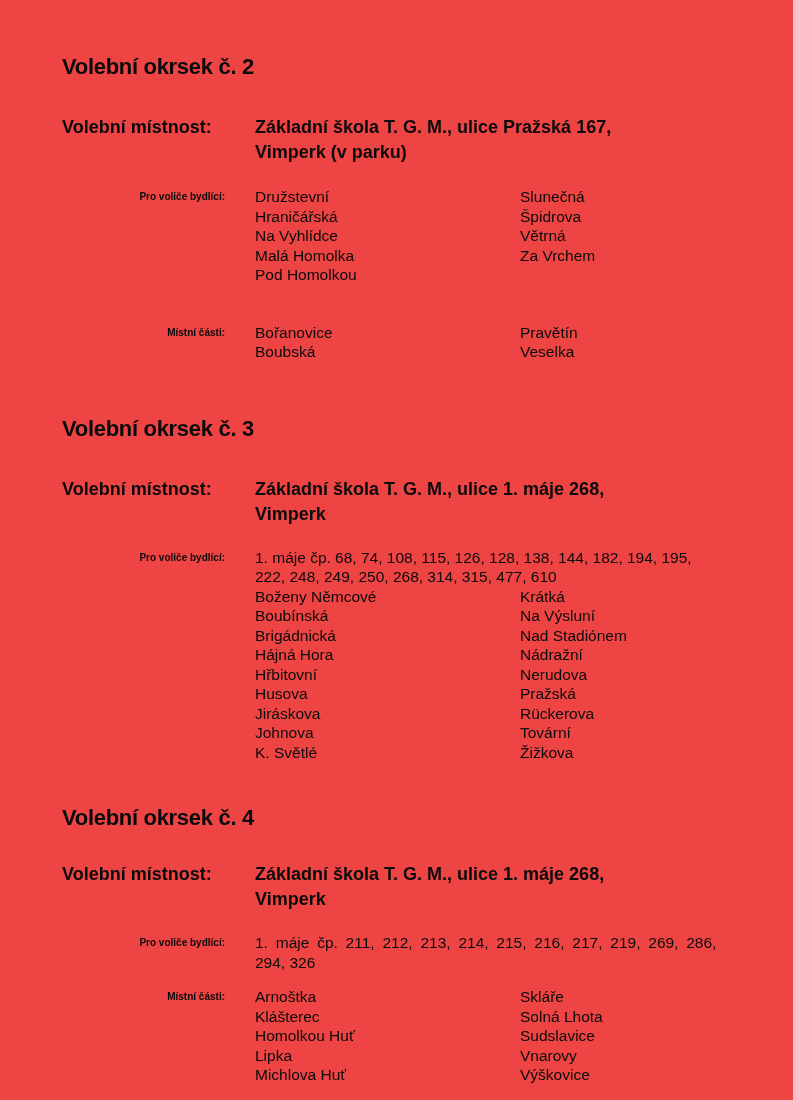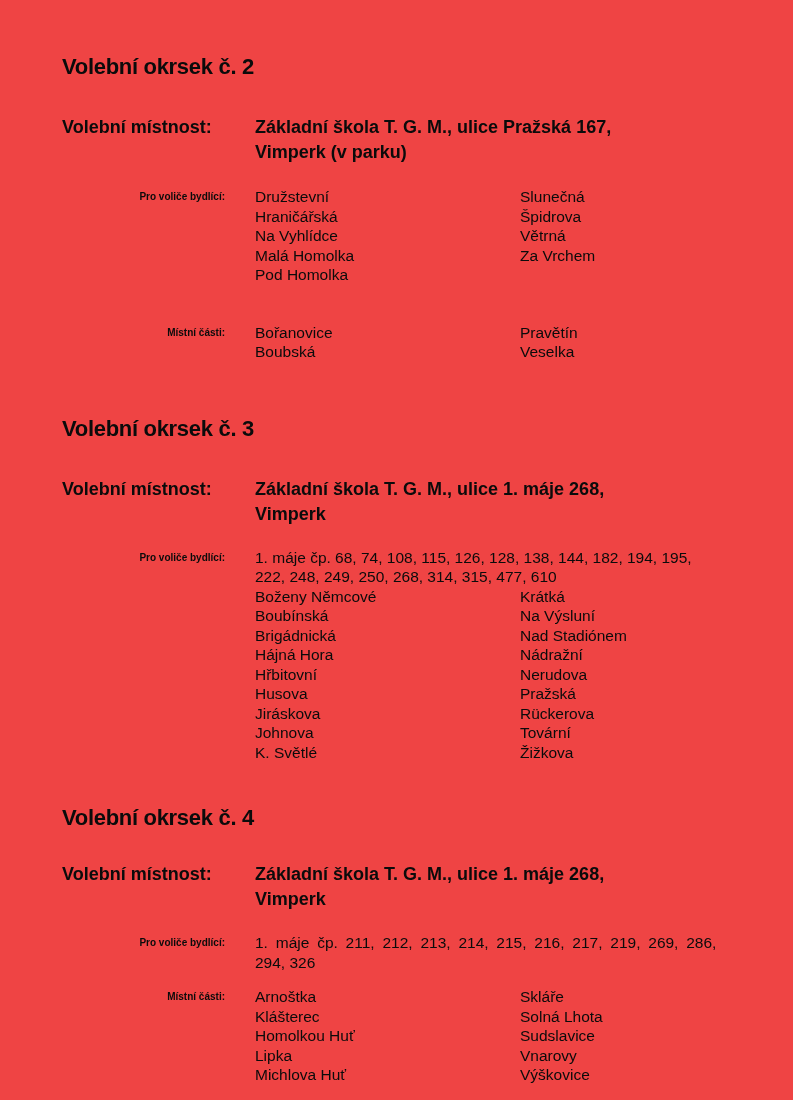--- a/index.html
+++ b/index.html
@@ -90,21 +90,21 @@
 
     <div class="row voters-row-1">
       <div class="label">Pro voliče bydlící:</div>
       <div class="value-block">
         <div class="cols">
           <div>
               <div class="line">Družstevní</div>
               <div class="line">Hraničářská</div>
               <div class="line">Na Vyhlídce</div>
               <div class="line">Malá Homolka</div>
-              <div class="line">Pod Homolka</div>
+              <div class="line">Pod Homolkou</div>
             </div>
           <div>
               <div class="line">Slunečná</div>
               <div class="line">Špidrova</div>
               <div class="line">Větrná</div>
               <div class="line">Za Vrchem</div>
             </div>
         </div>
       </div>
     </div>

